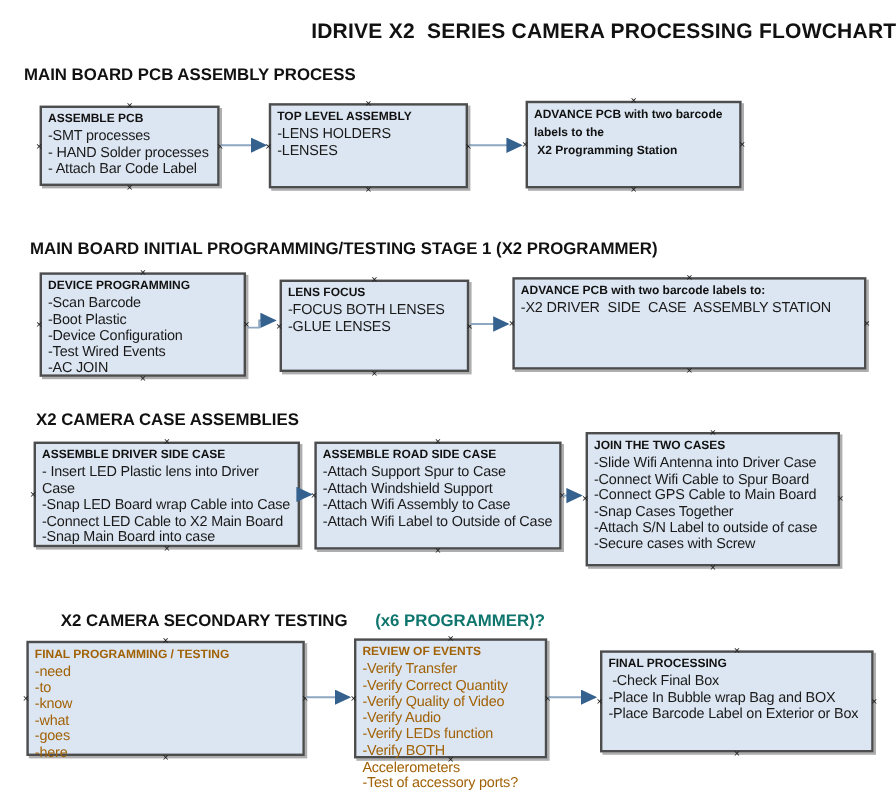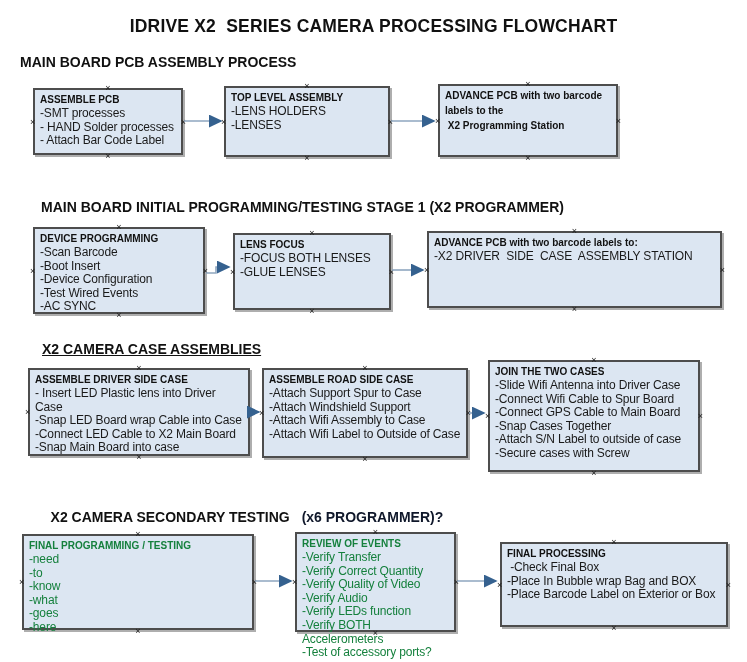--- a/index.html
+++ b/index.html
@@ -1,61 +1,61 @@
 <!DOCTYPE html>
 <html><head>
 <meta charset="utf-8">
 <style>
   html,body{margin:0;padding:0;background:#fff;}
   #canvas{
     position:relative;width:747px;height:662px;background:#ffffff;overflow:hidden;
     font-family:"Liberation Sans","DejaVu Sans",sans-serif;color:#111;
   }
   .chart-title{
-    position:absolute;top:16px;left:0;width:747px;text-align:center;
+    position:absolute;top:16px;left:0;width:747px;text-align:right;
     font-size:17.5px;font-weight:bold;letter-spacing:.2px;white-space:pre-wrap;
   }
   .section-heading{
     position:absolute;font-size:14px;font-weight:bold;white-space:pre-wrap;color:#111;
   }
-  .section-heading .red-part{color:#0f172a;margin-left:12px;}
+  .section-heading .red-part{color:#0f766e;margin-left:23px;}
   .box{
     position:absolute;box-sizing:border-box;background:#dce6f2;
     border:2px solid #4d4d4d;box-shadow:2px 2px 0 rgba(130,130,130,.65);
     padding:2px 4px 2px 5px;overflow:visible;
   }
   .box-title{
     font-size:10px;font-weight:bold;line-height:15px;color:#111;white-space:pre-wrap;
   }
   .box-line{
     font-size:12px;line-height:13.6px;color:#1a1a1a;
     white-space:pre-wrap;letter-spacing:-0.15px;
   }
-  .red .box-title,.red .box-line{color:#15803d;}
+  .red .box-title,.red .box-line{color:#a16207;}
   .anchor{
     position:absolute;font-size:9px;line-height:8px;color:#1c1c1c;
     font-weight:400;pointer-events:none;
   }
   .anchor.a-top{top:-6px;left:50%;transform:translateX(-50%);}
   .anchor.a-bottom{bottom:-7px;left:50%;transform:translateX(-50%);}
   .anchor.a-left{left:-5px;top:50%;transform:translateY(-55%);}
   .anchor.a-right{right:-5px;top:50%;transform:translateY(-55%);}
   #connector-layer{position:absolute;left:0;top:0;width:747px;height:662px;pointer-events:none;}
   #connector-layer polyline{stroke:#8ea6bf;stroke-width:1.6;fill:none;}
 </style>
 </head>
 <body>
 
 <div id="canvas">
 
   <div class="chart-title">IDRIVE X2  SERIES CAMERA PROCESSING FLOWCHART</div>
 
   <div class="section-heading" style="left:20px;top:54px;">MAIN BOARD PCB ASSEMBLY PROCESS</div>
-  <div class="section-heading" style="left:25px;top:199px;margin-left:16px;">MAIN BOARD INITIAL PROGRAMMING/TESTING STAGE 1 (X2 PROGRAMMER)</div>
-  <div class="section-heading" style="left:42px;top:341px;text-decoration:underline;">X2 CAMERA CASE ASSEMBLIES</div>
+  <div class="section-heading" style="left:25px;top:199px;">MAIN BOARD INITIAL PROGRAMMING/TESTING STAGE 1 (X2 PROGRAMMER)</div>
+  <div class="section-heading" style="left:30px;top:341px;">X2 CAMERA CASE ASSEMBLIES</div>
   <div class="section-heading" style="left:35px;top:493px;">
     <span>X2 CAMERA SECONDARY TESTING</span><span class="red-part">(x6 PROGRAMMER)?</span>
   </div>
 
   <div class="box" style="left:33px;top:88px;width:150px;height:67px;">
     <div class="box-title">ASSEMBLE PCB</div>
     <div>
         <div class="box-line">-SMT processes</div>
         <div class="box-line">- HAND Solder processes</div>
         <div class="box-line">- Attach Bar Code Label</div>
@@ -82,24 +82,24 @@
   <span class="anchor a-top">×</span>
       <span class="anchor a-bottom">×</span>
       <span class="anchor a-left">×</span>
       <span class="anchor a-right">×</span>
     </div>
 
   <div class="box" style="left:33px;top:227px;width:172px;height:87px;">
     <div class="box-title">DEVICE PROGRAMMING</div>
     <div>
         <div class="box-line">-Scan Barcode</div>
-        <div class="box-line">-Boot Insert</div>
+        <div class="box-line">-Boot Plastic</div>
         <div class="box-line">-Device Configuration</div>
         <div class="box-line">-Test Wired Events</div>
-        <div class="box-line">-AC SYNC</div>
+        <div class="box-line">-AC JOIN</div>
       </div>
   <span class="anchor a-top">×</span>
       <span class="anchor a-bottom">×</span>
       <span class="anchor a-left">×</span>
       <span class="anchor a-right">×</span>
     </div>
   <div class="box" style="left:233px;top:233px;width:158px;height:77px;">
     <div class="box-title">LENS FOCUS</div>
     <div>
         <div class="box-line">-FOCUS BOTH LENSES</div>

